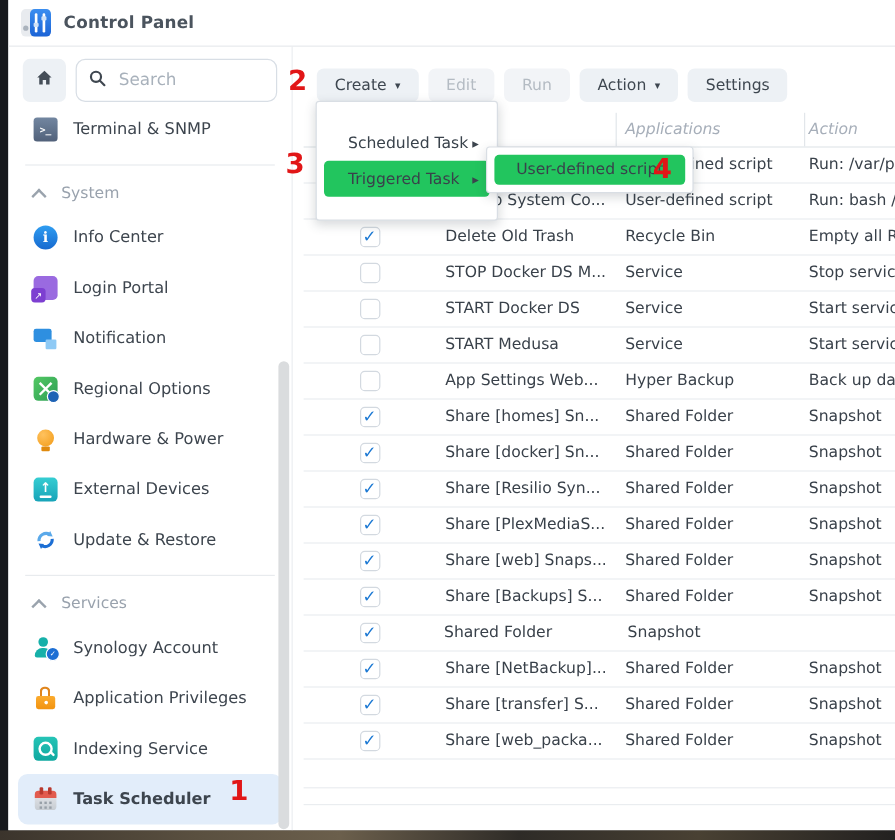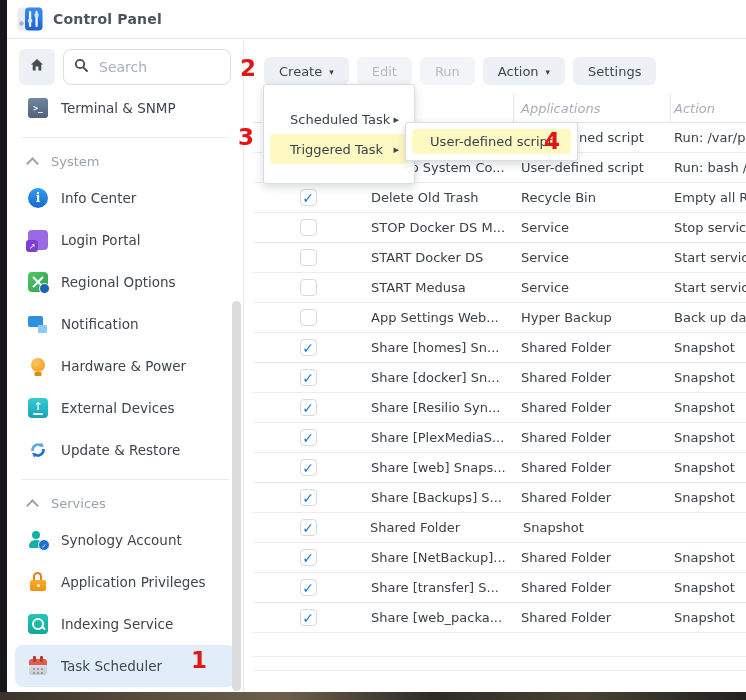--- a/index.html
+++ b/index.html
@@ -23,21 +23,21 @@
   .home-btn{width:36px;height:36px;background:#edf1f5;border-radius:6px;display:flex;
       align-items:center;justify-content:center;flex:none;}
   .searchbox{flex:1;height:34px;border:1px solid #d8dee5;border-radius:8px;display:flex;
       align-items:center;padding:0 10px;gap:8px;background:#fff;}
   .searchbox input{border:none;outline:none;width:100%;font-size:14px;color:#333;
       font-family:inherit;background:transparent;}
   .searchbox input::placeholder{color:#a8b1bb;}
   .nav{margin-top:2px;}
   .nav-item{height:42px;display:flex;align-items:center;gap:13px;padding:0 13px;margin:0 8px;
       border-radius:8px;font-size:13.5px;color:#3d454e;cursor:default;}
-  .nav-item.selected{background:#e2edfa;}
+  .nav-item.selected{background:#e2edfa;font-weight:bold;}
   .nav-section{height:32px;display:flex;align-items:center;gap:14px;padding:0 21px;
       color:#99a2ad;font-weight:normal;font-size:13px;}
   .chev{width:7px;height:7px;border-left:2px solid #9aa3ad;border-top:2px solid #9aa3ad;
       transform:rotate(45deg);margin-top:4px;flex:none;}
   .nav-divider{height:16px;position:relative;}
   .nav-divider::after{content:'';position:absolute;left:14px;right:14px;top:8px;
       border-top:1px solid #e8ebee;}
   .scroll-thumb{position:absolute;right:2px;top:262px;width:9px;height:390px;
       background:#dadcde;border-radius:5px;}
   
@@ -114,21 +114,21 @@
       font-size:14px;font-weight:bold;color:#1b78d3;line-height:1;cursor:pointer;}
   .after-line1{height:23px;border-bottom:1px solid #eaedf0;margin-left:-11px;}
   .after-line2{height:13px;border-bottom:1px solid #eaedf0;margin-left:-11px;}
   
   .menu{position:absolute;background:#fff;border:1px solid #d9dee4;border-radius:3px;
       box-shadow:0 3px 9px rgba(55,65,75,.2);z-index:50;box-sizing:border-box;}
   .dropdown{left:263px;top:84px;width:152px;padding:19px 0;}
   .menu-item{height:30px;margin:0 6px;display:flex;align-items:center;
       justify-content:space-between;padding:0 9px 0 20px;font-size:13px;color:#39424b;
       border-radius:4px;cursor:pointer;white-space:nowrap;}
-  .menu-item.hl{background:#fef9c3;}
+  .menu-item.hl{background:#22c55e;}
   .menu-item .sub-arrow{font-size:11px;color:#3c444d;}
   .submenu{left:405px;top:122px;width:173px;padding:6px;z-index:60;}
   .submenu .menu-item{height:25px;margin:0;justify-content:center;padding:0 8px;}
   
   .ann{position:absolute;color:#e11617;font-weight:bold;font-size:23px;line-height:1;
       z-index:70;}
   .ann-1{left:191px;top:649px;} .ann-2{left:240px;top:57px;}
   .ann-3{left:238px;top:126px;} .ann-4{left:544px;top:130px;}
 </style>
 </head>
@@ -192,33 +192,33 @@
               <i class="ico ico-info-center">i</i>
               <span>Info Center</span>
             </div>
             <div class="nav-item">
               <i class="ico ico-login-portal">
                 <span class="login-sub">↗</span>
               </i>
               <span>Login Portal</span>
             </div>
             <div class="nav-item">
+              <i class="ico">
+                <span class="b1"></span>
+                <span class="b2"></span>
+              </i>
+              <span>Notification</span>
+            </div>
+            <div class="nav-item">
               <i class="ico ico-regional-options">
                 <span class="xb r45"></span>
                 <span class="xb r135"></span>
                 <span class="clockdot"></span>
               </i>
               <span>Regional Options</span>
-            </div>
-            <div class="nav-item">
-              <i class="ico">
-                <span class="b1"></span>
-                <span class="b2"></span>
-              </i>
-              <span>Notification</span>
             </div>
             <div class="nav-item">
               <i class="ico">
                 <span class="bulb"></span>
                 <span class="bulb-base"></span>
               </i>
               <span>Hardware &amp; Power</span>
             </div>
             <div class="nav-item">
               <i class="ico ico-external-devices">

